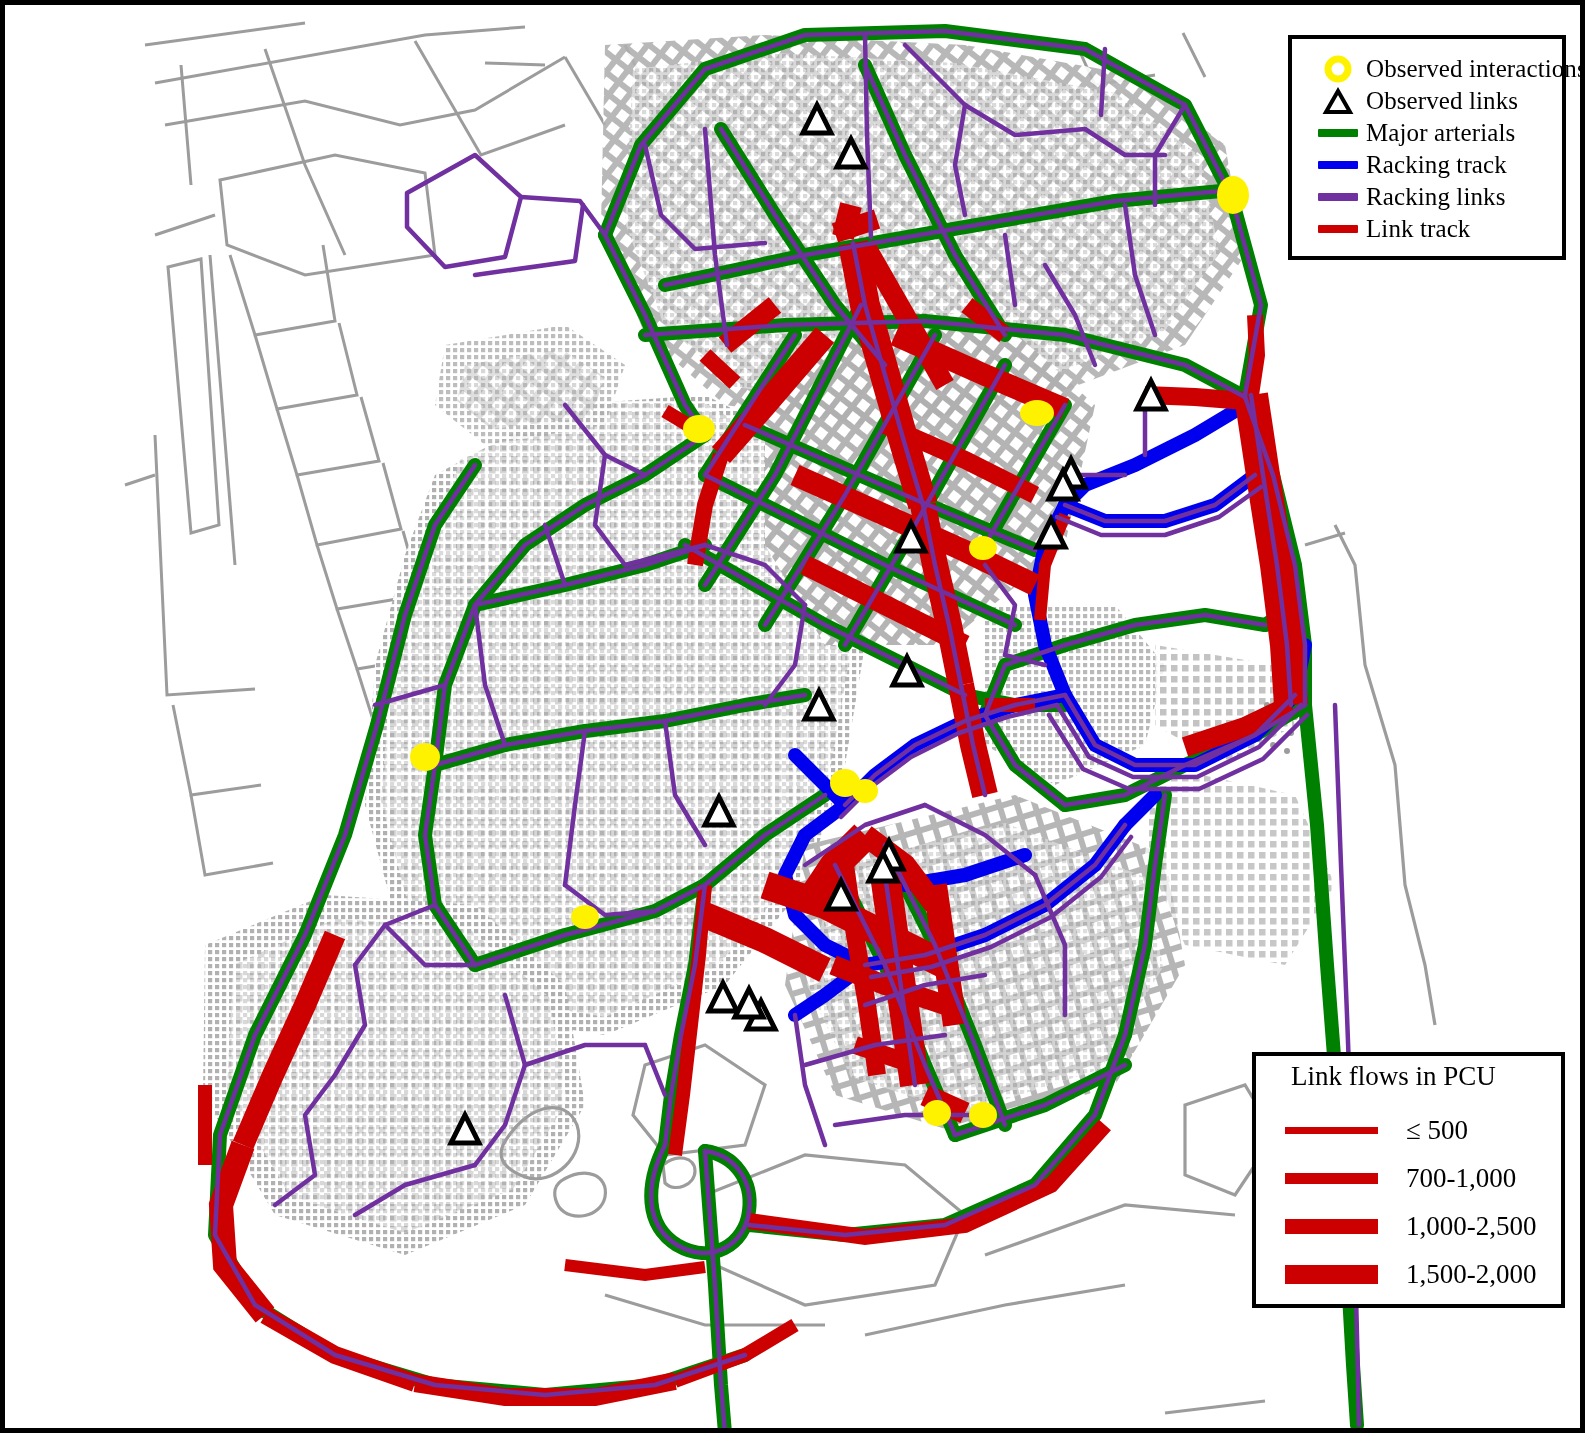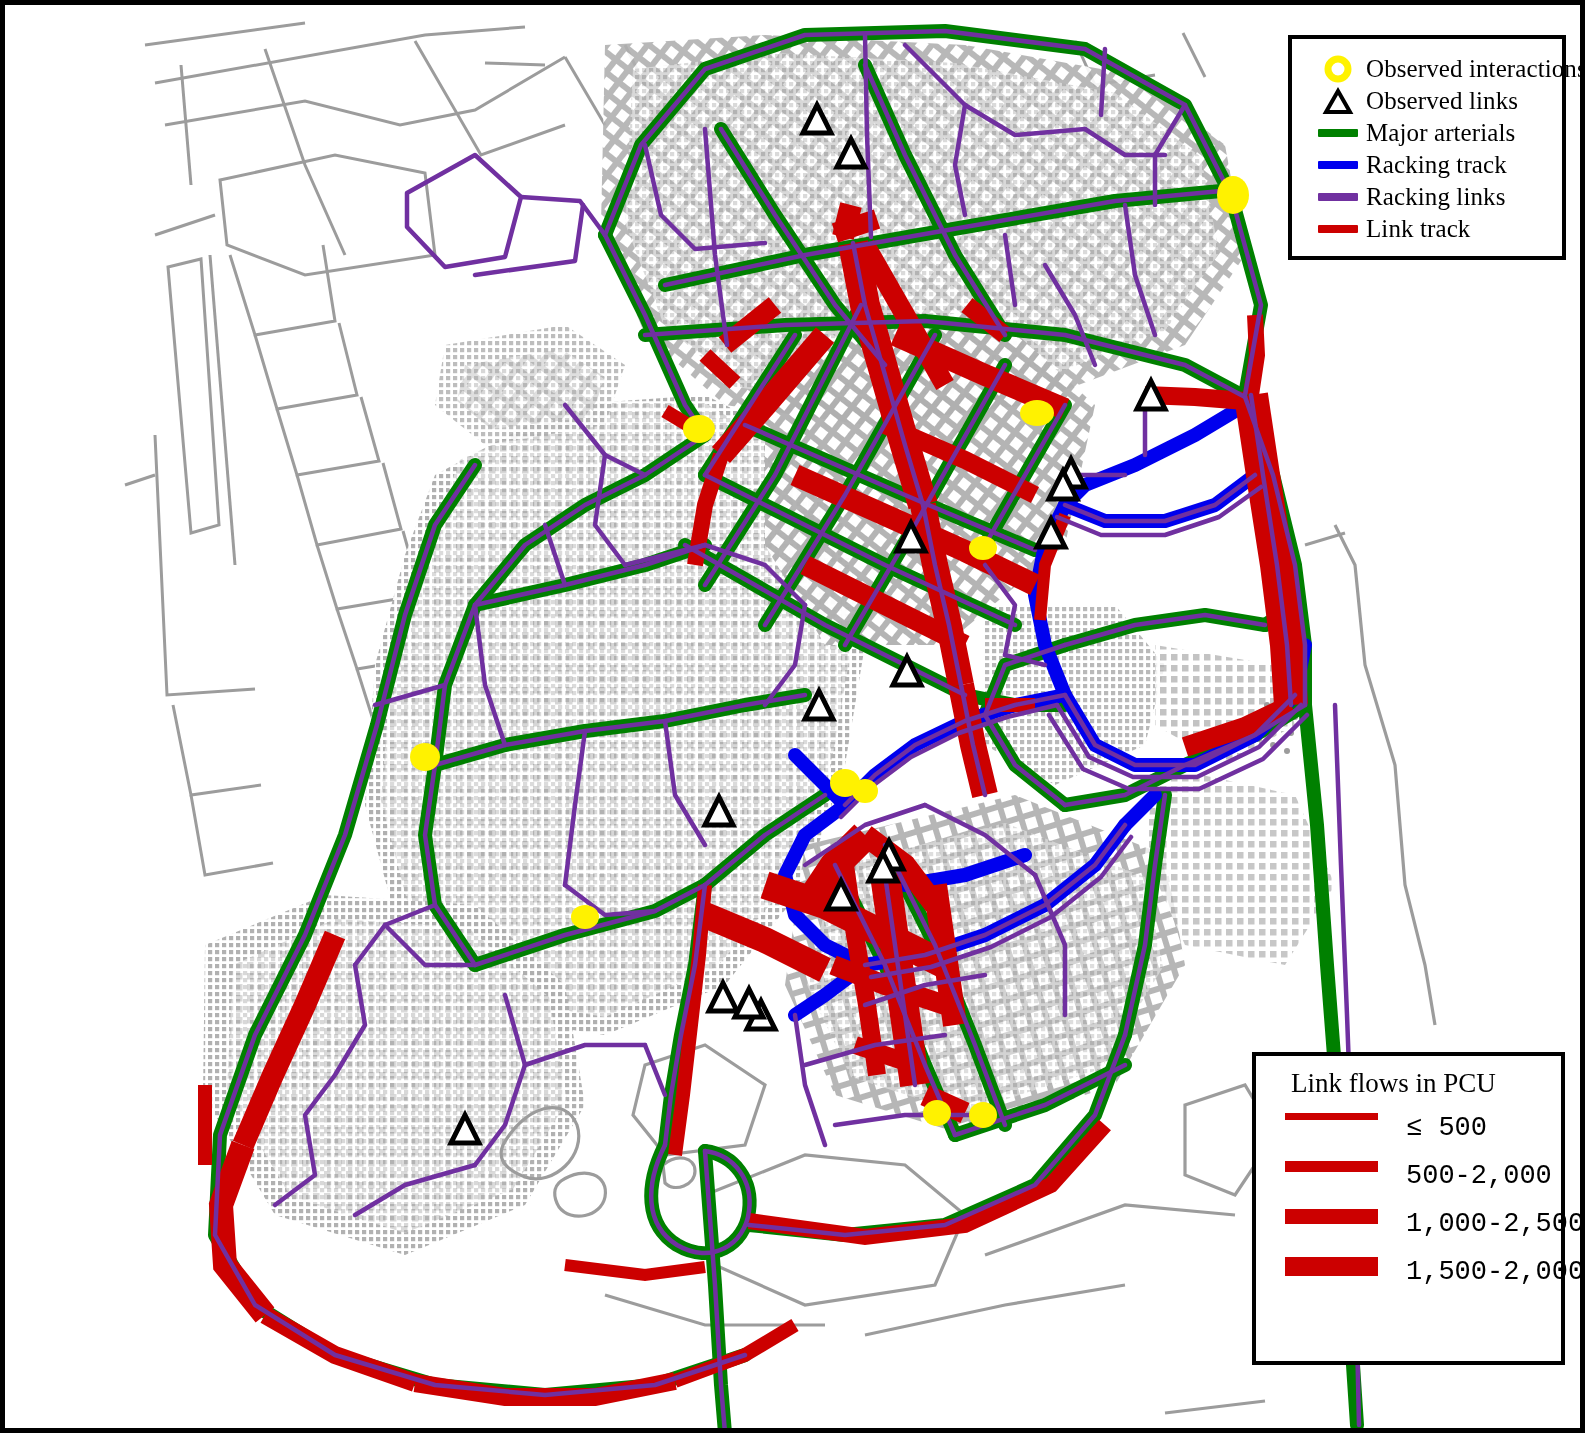--- a/index.html
+++ b/index.html
@@ -16,26 +16,26 @@
     padding:14px 10px 10px 18px;
   }
   #legend-features .row{display:flex;align-items:center;height:32px;}
   #legend-features .sym{width:56px;flex:0 0 56px;display:flex;align-items:center;justify-content:center;}
   #legend-features .lbl{font-size:25px;color:#000;letter-spacing:.1px;white-space:nowrap;}
 
   .sw-line{width:40px;height:8px;display:block;border-radius:1px;}
 
   
   #legend-flows{
-    position:absolute; left:1247px; top:1047px; width:313px; height:313px;
+    position:absolute; left:1247px; top:1047px; width:313px; height:256px;
     background:#ffffff; border:4px solid #000; box-sizing:border-box;
-    padding:12px 0 0 0;
+    padding:5px 0 0 0;
   }
   #legend-flows .title{font-size:27px;text-align:left;padding-left:35px;margin-bottom:14px;color:#000;}
-  #legend-flows .row{display:flex;align-items:flex-start;height:48px;font-family:Liberation Mono, monospace;}
+  #legend-flows .row{display:flex;align-items:center;height:48px;}
   #legend-flows .swbox{width:150px;flex:0 0 150px;display:flex;align-items:center;justify-content:center;}
   #legend-flows .swbar{width:93px;background:#CC0000;display:block;}
   #legend-flows .lbl{font-size:27px;color:#000;white-space:nowrap;}
 </style>
 </head>
 <body>
 
 <div id="figure">
 
   <svg id="mapsvg" viewBox="0 0 1585 1433">
@@ -474,21 +474,21 @@
       <span class="swbox">
         <span class="swbar" style="height:7px"></span>
       </span>
       <span class="lbl">≤ 500</span>
     </div>
 
     <div class="row">
       <span class="swbox">
         <span class="swbar" style="height:11px"></span>
       </span>
-      <span class="lbl">500-2,000</span>
+      <span class="lbl">700-1,000</span>
     </div>
 
     <div class="row">
       <span class="swbox">
         <span class="swbar" style="height:15px"></span>
       </span>
       <span class="lbl">1,000-2,500</span>
     </div>
 
     <div class="row">

